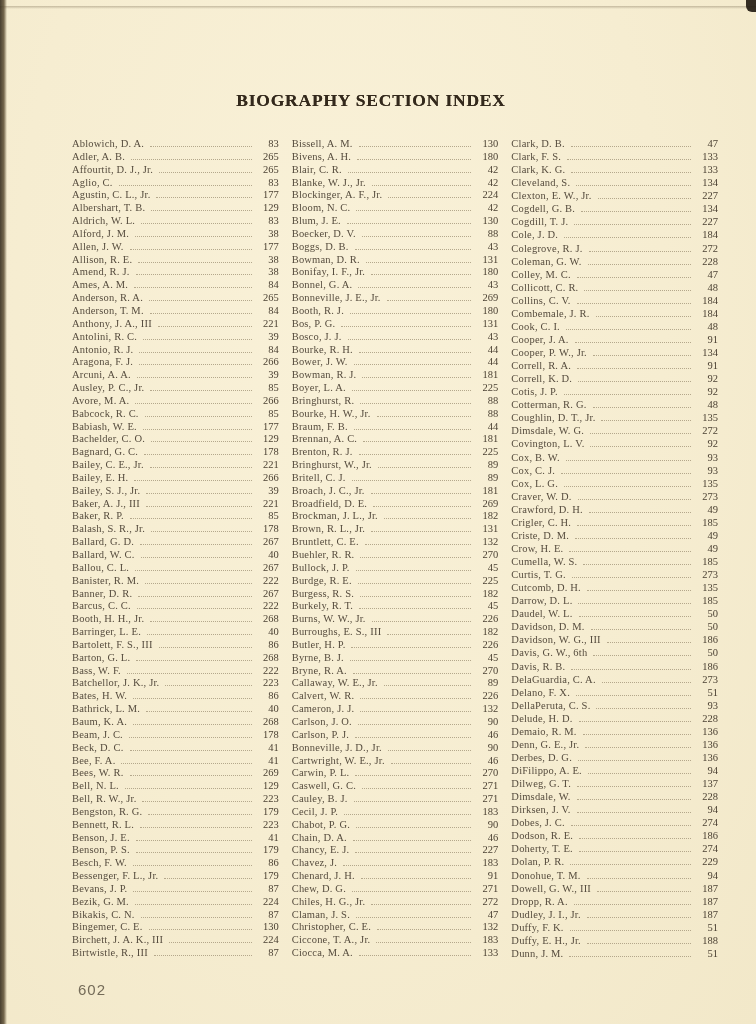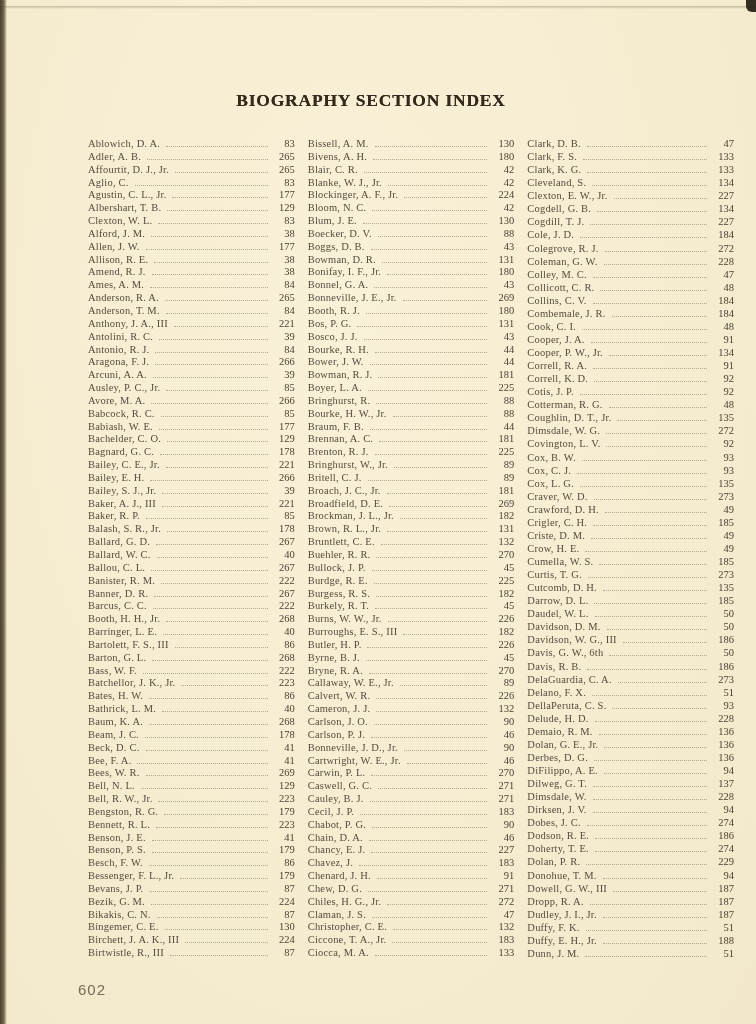--- a/index.html
+++ b/index.html
@@ -42,21 +42,21 @@
     margin: 0;
     text-align: center;
     font-size: 17.5px;
     font-weight: bold;
     letter-spacing: 0.8px;
     color: #33291c;
     text-shadow: 0 0 0.4px #4a3e2c;
   }
   .columns {
     position: absolute;
-    left: 88px; top: 138px;
+    left: 72px; top: 138px;
     width: 646px; height: 822px;
     display: flex;
     gap: 13px;
   }
   .col {
     flex: 1 1 0;
     display: flex;
     flex-direction: column;
     justify-content: space-between;
   }
@@ -132,21 +132,21 @@
     <span class="pg">177</span>
   </div>
 
   <div class="row">
     <span class="nm">Albershart, T. B.</span>
     <span class="leader"></span>
     <span class="pg">129</span>
   </div>
 
   <div class="row">
-    <span class="nm">Clexton, W. L.</span>
+    <span class="nm">Aldrich, W. L.</span>
     <span class="leader"></span>
     <span class="pg">83</span>
   </div>
 
   <div class="row">
     <span class="nm">Alford, J. M.</span>
     <span class="leader"></span>
     <span class="pg">38</span>
   </div>
 
@@ -1142,21 +1142,21 @@
     <span class="pg">228</span>
   </div>
 
   <div class="row">
     <span class="nm">Demaio, R. M.</span>
     <span class="leader"></span>
     <span class="pg">136</span>
   </div>
 
   <div class="row">
-    <span class="nm">Dolan, G. E., Jr.</span>
+    <span class="nm">Denn, G. E., Jr.</span>
     <span class="leader"></span>
     <span class="pg">136</span>
   </div>
 
   <div class="row">
     <span class="nm">Derbes, D. G.</span>
     <span class="leader"></span>
     <span class="pg">136</span>
   </div>
 

